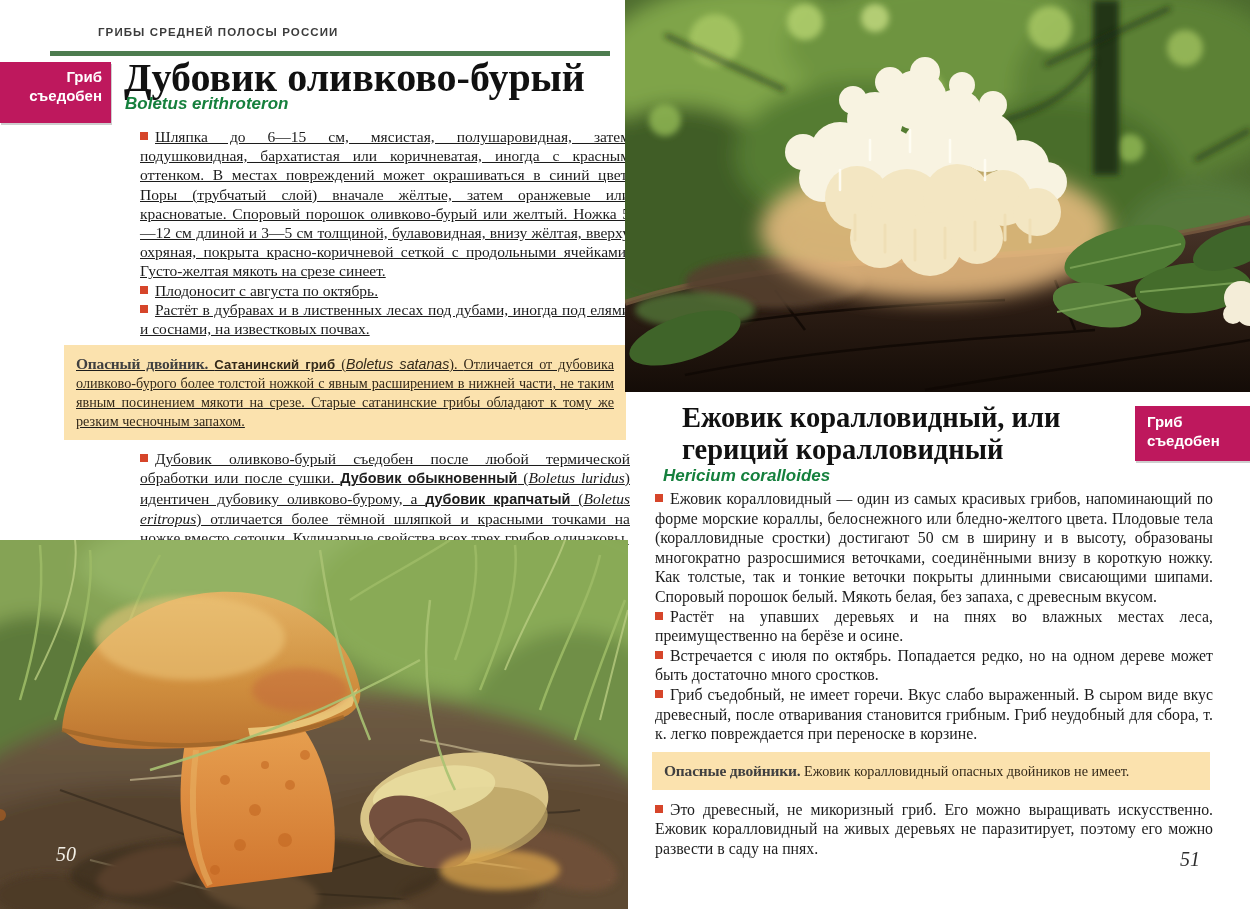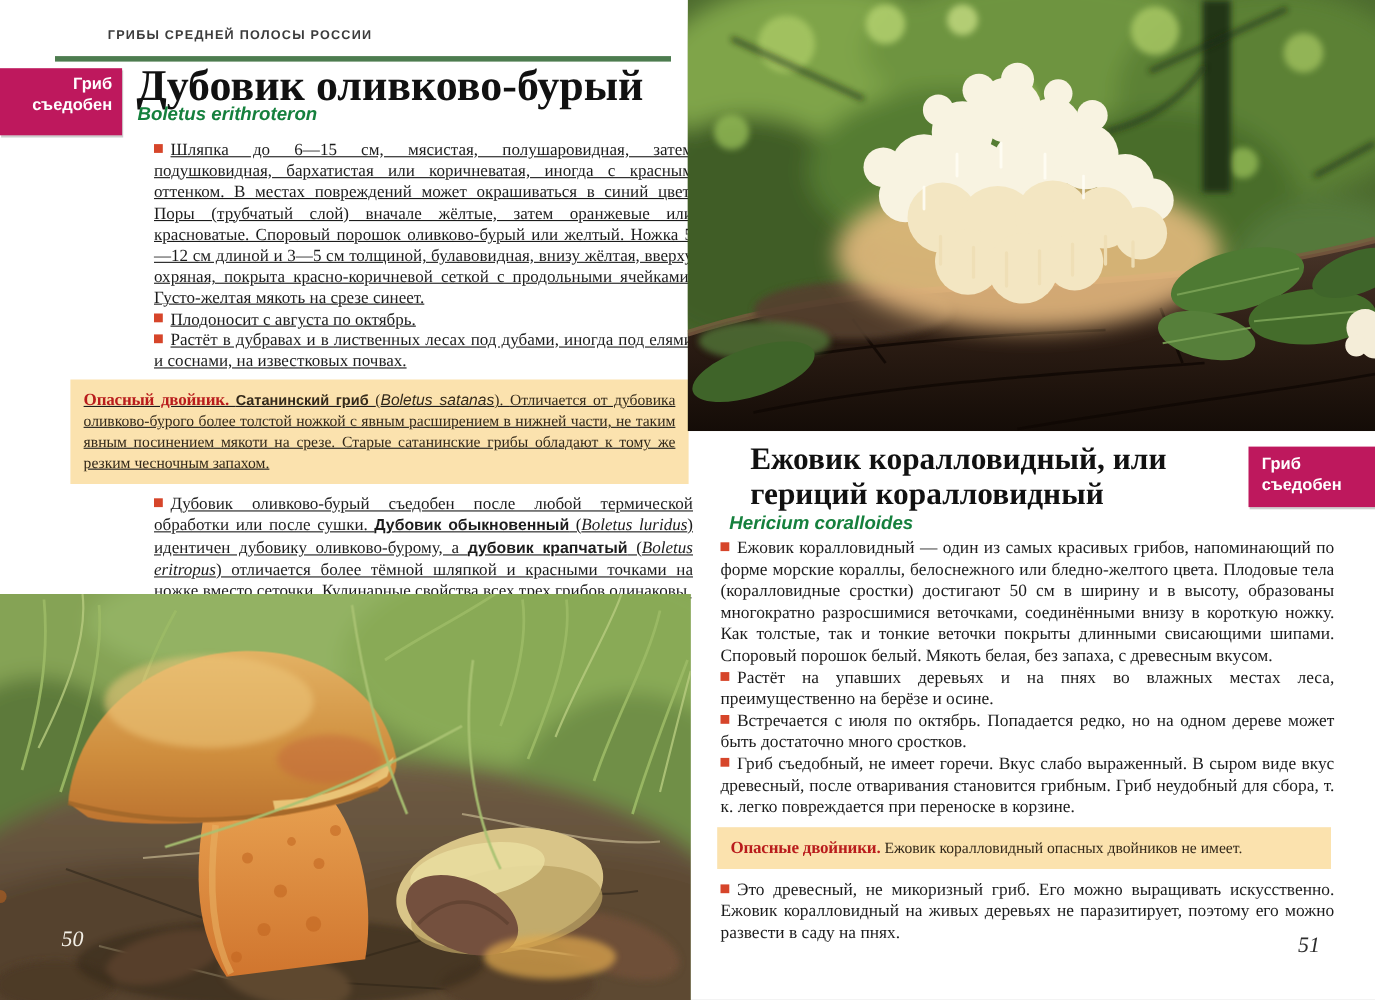--- a/index.html
+++ b/index.html
@@ -5,21 +5,21 @@
   html,body{margin:0;padding:0;background:#888;}
   .spread{position:relative;width:1250px;height:909px;background:#ffffff;overflow:hidden;
           font-family:"Liberation Serif",serif;color:#1c1c1c;}
   
   .abs{position:absolute;}
   .photo-svg{display:block;width:100%;height:100%;}
   .bullet{display:inline-block;width:8px;height:8px;background:#d6452a;margin-right:7px;vertical-align:2px;}
   .seg-p{font-family:"Liberation Serif",serif;}
   .seg-b{font-family:"Liberation Sans",sans-serif;font-weight:bold;font-size:0.93em;}
   .seg-i{font-style:italic;}
-  .seg-r{font-family:"Liberation Serif",serif;font-weight:bold;color:#b91c1c;font-size:15.5px;letter-spacing:-0.2px;}
+  .seg-r{font-family:"Liberation Serif",serif;font-weight:bold;color:#404040;font-size:15.5px;letter-spacing:-0.2px;}
   .body-para{margin:0;text-align:justify;}
   
   .running-head{left:50px;top:26px;width:560px;font-family:"Liberation Sans",sans-serif;
     font-size:11.5px;font-weight:bold;letter-spacing:1.1px;color:#3c3c3c;margin-left:48px;}
   .head-rule{left:50px;top:51px;width:560px;height:5px;background:#4d7c4f;}
   .badge{background:#be185d;color:#fff;font-family:"Liberation Sans",sans-serif;
     font-weight:bold;font-size:15px;line-height:1.25;box-shadow:1px 2px 0 rgba(60,60,60,.25);}
   .badge-left{left:0;top:62px;width:102px;height:55px;text-align:right;padding:6px 9px 0 0;}
   .badge-right{left:1135px;top:406px;width:103px;height:48px;text-align:left;padding:7px 0 0 12px;}
   .title{font-weight:bold;font-size:40px;line-height:1.0;color:#111;margin:0;}

